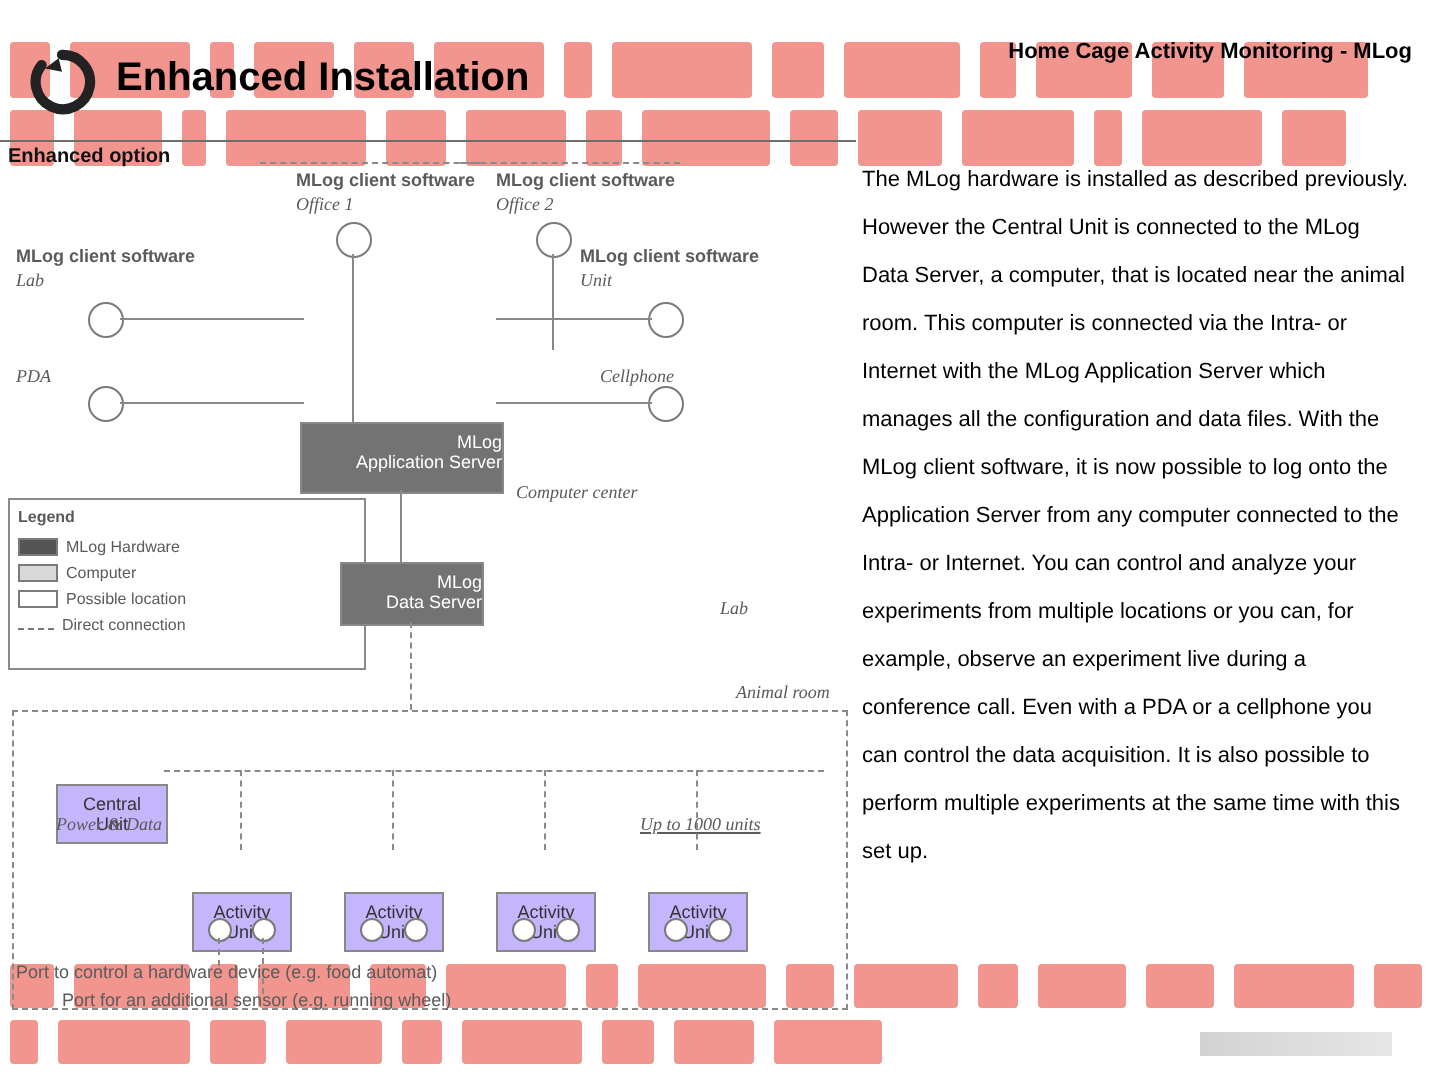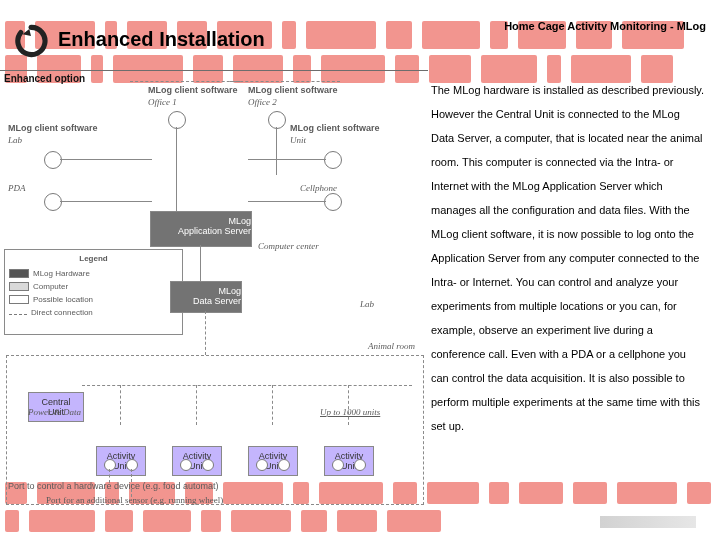--- a/index.html
+++ b/index.html
@@ -135,21 +135,20 @@
     top: 178px;
     width: 179px;
     height: 86px;
     border: 1px solid #8a8a8a;
     font-size: 8px;
     padding: 2px 4px;
     box-sizing: border-box;
     background: #fff;
     font-family: Arial, sans-serif;
     line-height: 13px;
-    text-align: center;
   }
   .legend-box .lh { font-weight: bold; margin-bottom: 2px; }
   .legend-box .row { display: flex; align-items: center; gap: 4px; }
   .legend-box .sw { width: 18px; height: 7px; border: 1px solid #7a7a7a; flex: 0 0 auto; }
   .legend-box .sw.dark { background:#555; }
   .legend-box .sw.light { background:#d9d9d9; }
   .legend-box .sw.white { background:#fff; }
   .legend-box .sw.dash { border:0; border-top:1px dashed #7a7a7a; height:0; margin-top:4px; }
   .legend-box .sw.line { border:0; border-top:1px solid #7a7a7a; height:0; margin-top:4px; }
 
@@ -352,19 +351,19 @@
   <div class="dot" style="left:202px; top:388px; width:10px; height:10px;"></div>
   <div class="dot" style="left:256px; top:388px; width:10px; height:10px;"></div>
   <div class="dot" style="left:278px; top:388px; width:10px; height:10px;"></div>
   <div class="dot" style="left:332px; top:388px; width:10px; height:10px;"></div>
   <div class="dot" style="left:354px; top:388px; width:10px; height:10px;"></div>
 
   <div class="dash-v" style="left:109px; top:398px; height:14px;"></div>
   <div class="dash-v" style="left:131px; top:398px; height:28px;"></div>
 
   <div class="dtext" style="left:8px; top:410px; font-family:Arial;">Port to control a hardware device (e.g. food automat)</div>
-  <div class="dtext" style="left:19px; top:424px; font-family:Liberation Serif, serif;padding-left:27px;">Port for an additional sensor (e.g. running wheel)</div>
+  <div class="dtext" style="left:4px; top:424px; font-family:Liberation Sans, sans-serif;padding-left:27px;">Port for an additional sensor (e.g. running wheel)</div>
 
   <div class="dash-h" style="left:130px; top:10px; width:110px;"></div>
   <div class="dash-h" style="left:230px; top:10px; width:110px;"></div>
 </div>
 
 <div class="footer-bar"></div>
 
 </body></html>

